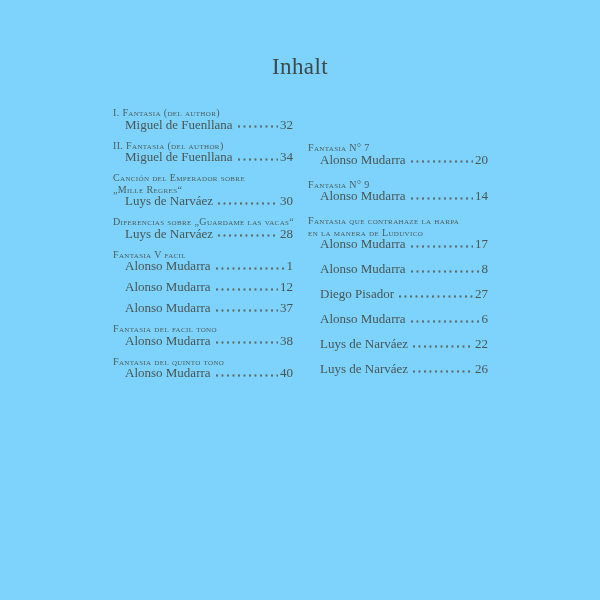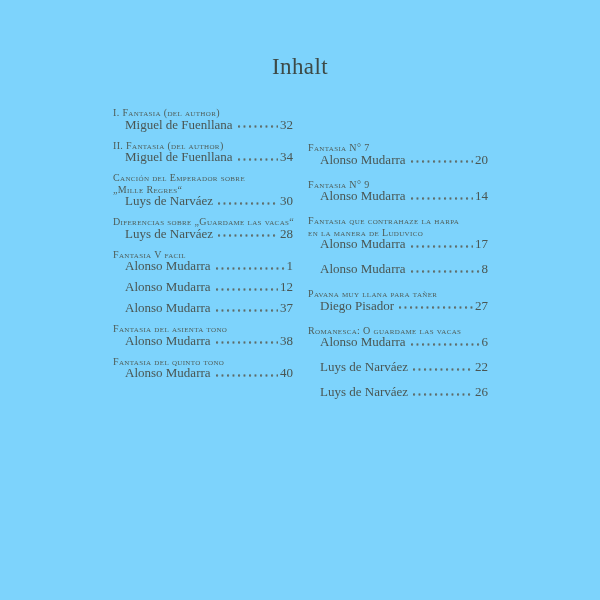--- a/index.html
+++ b/index.html
@@ -136,21 +136,21 @@
           </div>
         </div>
         <div class="entry">
           <div class="composer-row">
             <span class="composer">Alonso Mudarra</span>
             <span class="leader"></span>
             <span class="page-num">37</span>
           </div>
         </div>
         <div class="entry">
-          <div class="title-line">Fantasia del asienta tono</div>
+          <div class="title-line">Fantasia del facil tono</div>
           <div class="composer-row">
             <span class="composer">Alonso Mudarra</span>
             <span class="leader"></span>
             <span class="page-num">38</span>
           </div>
         </div>
         <div class="entry">
           <div class="title-line">Fantasia del quinto tono</div>
           <div class="composer-row">
             <span class="composer">Alonso Mudarra</span>
@@ -186,29 +186,27 @@
           </div>
         </div>
         <div class="entry">
           <div class="composer-row">
             <span class="composer">Alonso Mudarra</span>
             <span class="leader"></span>
             <span class="page-num">8</span>
           </div>
         </div>
         <div class="entry">
-          <div class="title-line">Pavana muy llana para tañer</div>
           <div class="composer-row">
             <span class="composer">Diego Pisador</span>
             <span class="leader"></span>
             <span class="page-num">27</span>
           </div>
         </div>
         <div class="entry">
-          <div class="title-line">Romanesca: O guardame las vacas</div>
           <div class="composer-row">
             <span class="composer">Alonso Mudarra</span>
             <span class="leader"></span>
             <span class="page-num">6</span>
           </div>
         </div>
         <div class="entry">
           <div class="composer-row">
             <span class="composer">Luys de Narváez</span>
             <span class="leader"></span>

